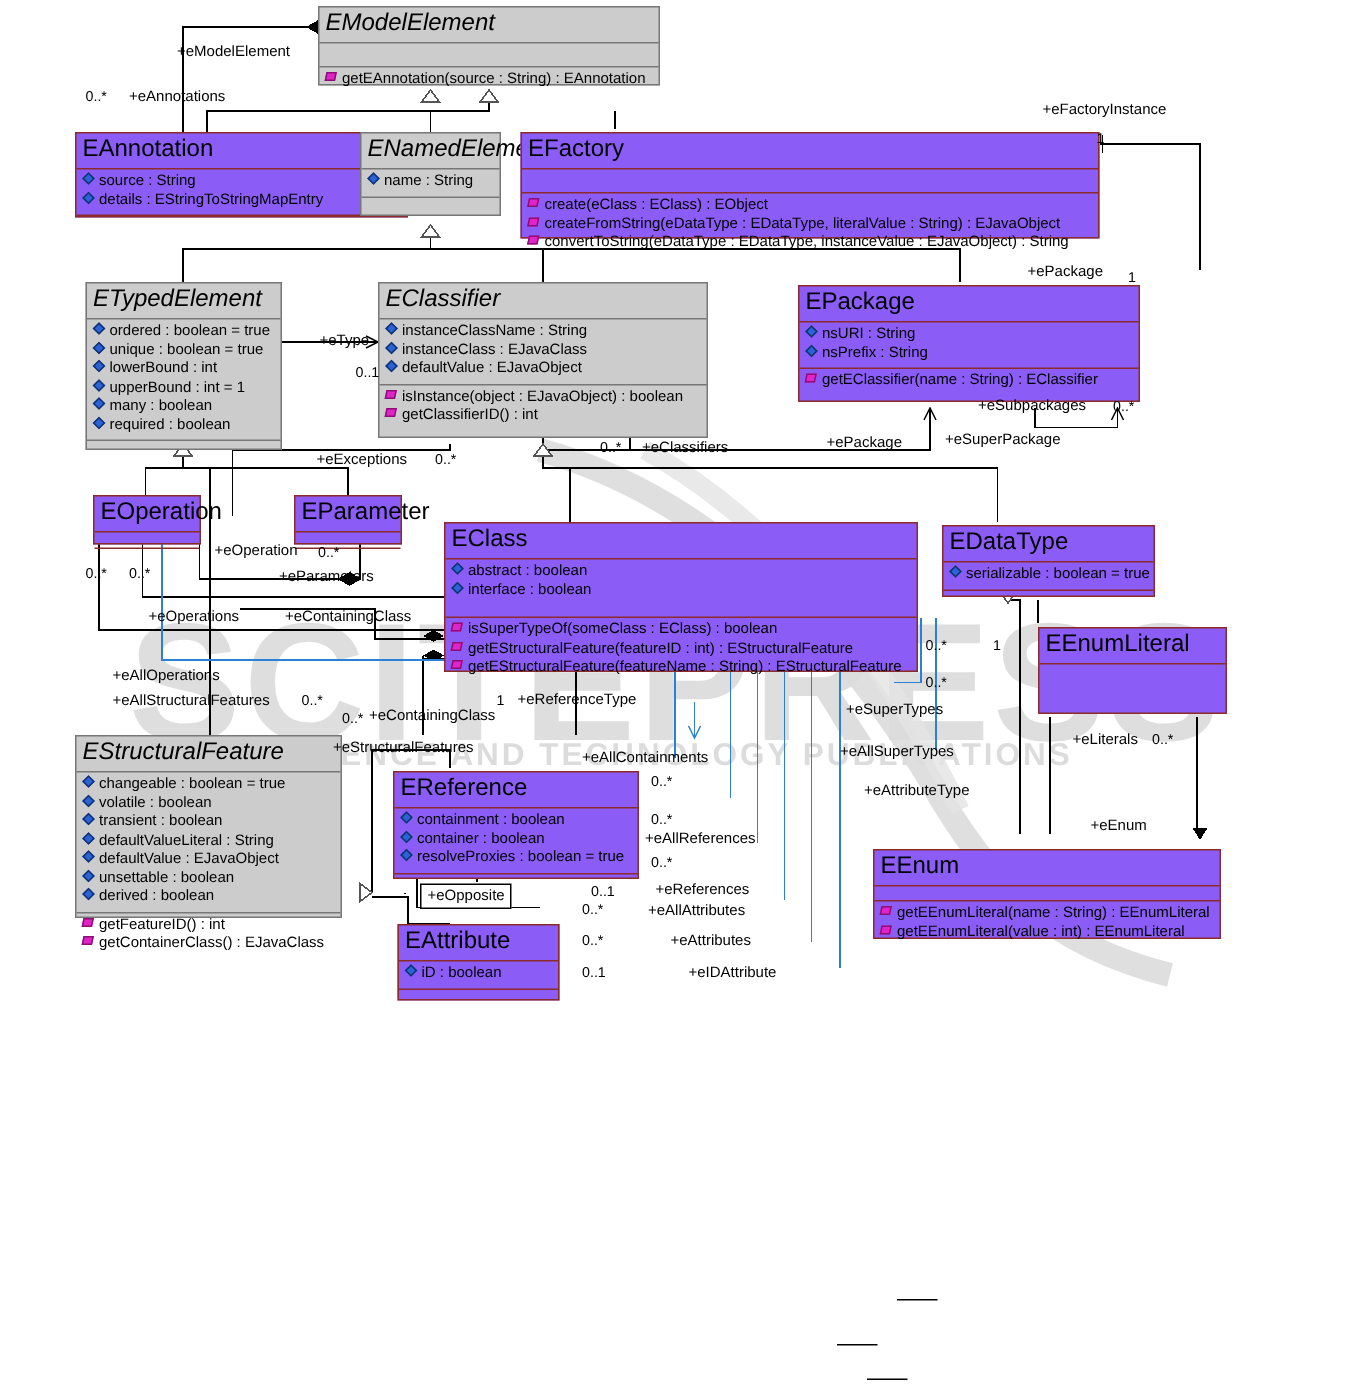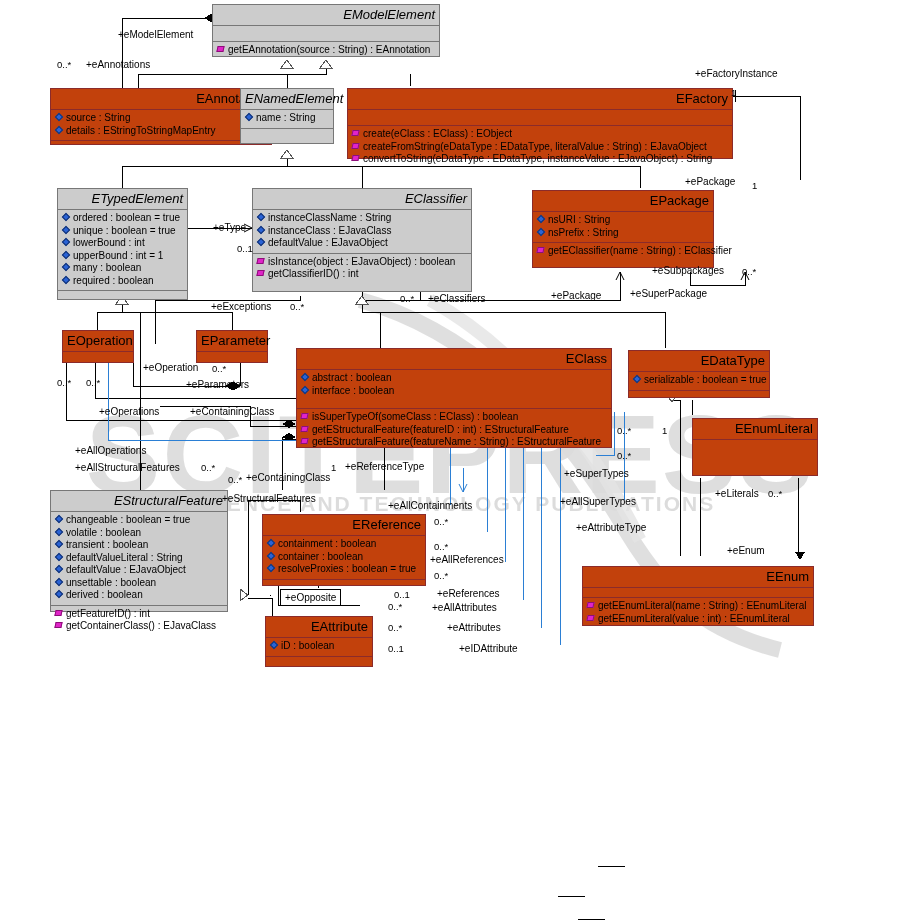--- a/index.html
+++ b/index.html
@@ -7,24 +7,24 @@
     width:901px;height:924px;position:relative;overflow:hidden;
     font-family:"Liberation Sans","DejaVu Sans",sans-serif;
     font-size:10px;color:#000;
   }
   #canvas{position:absolute;left:0;top:0;width:901px;height:924px;}
   #svg-layer{position:absolute;left:0;top:0;width:901px;height:924px;pointer-events:none;}
   #wm{position:absolute;left:0;top:0;width:901px;height:924px;pointer-events:none;}
 
   
   .cls{position:absolute;box-sizing:border-box;border:1px solid #8B2B2B;
-       background:#c2410c;}
+       background:#8b5cf6;}
   .cls.abstract-gray{background:#CCCCCC;border:1px solid #777777;}
   .cls .cname{
-    text-align:right;padding:2px 4px 3px 4px;font-size:13px;
+    text-align:left;padding:2px 4px 3px 4px;font-size:16px;
     border-bottom:1px solid #8B2B2B;white-space:nowrap;
   }
   .cls.abstract-gray .cname{border-bottom:1px solid #777777;font-style:italic;}
   .cls .compart{
     padding:2px 3px 3px 3px;border-bottom:1px solid #8B2B2B;
   }
   .cls.abstract-gray .compart{border-bottom:1px solid #777777;}
   .cls .compart:last-child{border-bottom:none;}
   .cls .compart.empty{min-height:9px;padding:3px;}
   .row{white-space:nowrap;line-height:12.5px;font-size:10px;padding-left:1px;}
@@ -273,21 +273,21 @@
       <div class="row"><span class="mk attr"></span><span>instanceClassName : String</span></div>
       <div class="row"><span class="mk attr"></span><span>instanceClass : EJavaClass</span></div>
       <div class="row"><span class="mk attr"></span><span>defaultValue : EJavaObject</span></div>
     </div>
     <div class="compart">
       <div class="row"><span class="mk op"></span><span>isInstance(object : EJavaObject) : boolean</span></div>
       <div class="row"><span class="mk op"></span><span>getClassifierID() : int</span></div>
     </div>
   </div>
 
-  <div class="cls" style="left:532px;top:190px;width:182px;height:78px;">
+  <div class="cls" style="left:532px;top:190px;width:228px;height:78px;">
     <div class="cname">EPackage</div>
     <div class="compart">
       <div class="row"><span class="mk attr"></span><span>nsURI : String</span></div>
       <div class="row"><span class="mk attr"></span><span>nsPrefix : String</span></div>
     </div>
     <div class="compart">
       <div class="row"><span class="mk op"></span><span>getEClassifier(name : String) : EClassifier</span></div>
     </div>
   </div>
 

